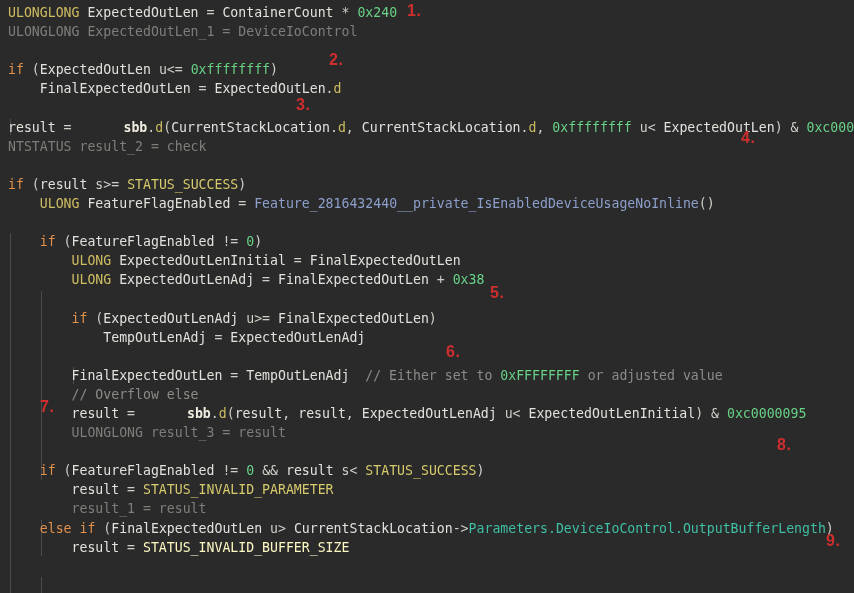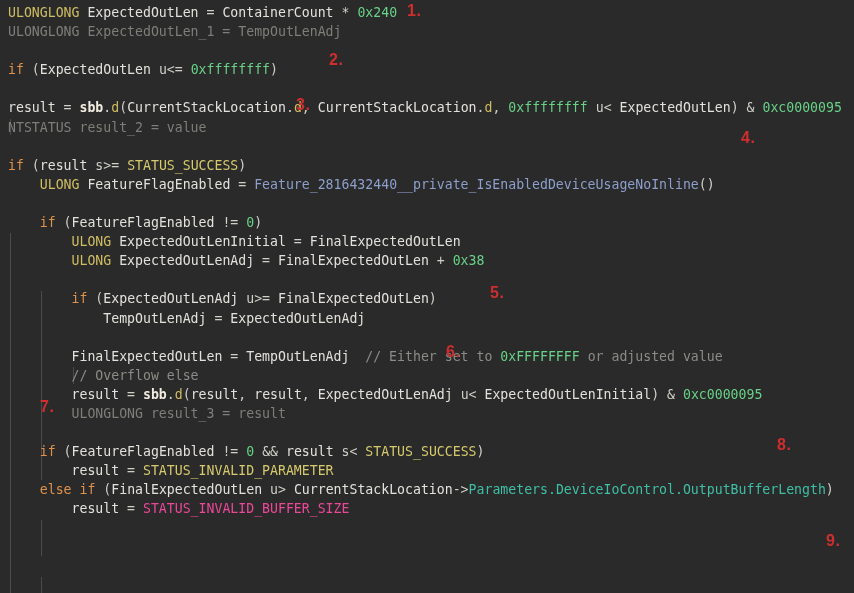--- a/index.html
+++ b/index.html
@@ -15,21 +15,21 @@
     left: 0; top: 3px;
     width: 100%;
   }
   .code-line {
     height: 19.1px;
     line-height: 19.1px;
     white-space: pre;
     padding-left: 8px;
     font-size: 13.2px;
   }
-  .tok-intr { font-weight: bold; }
+  .tok-intr { font-weight: bold; margin-left: 44px; }
   .indent-guide {
     position: absolute;
     width: 1px;
   }
   .annotation {
     position: absolute;
     font-family: "Liberation Sans", sans-serif;
     font-weight: bold;
     font-size: 16px;
     line-height: 18px;
@@ -43,46 +43,48 @@
   <div id="indent-guides">
       <div class="indent-guide" style="left: 10px; top: 119px; height: 16px; background: rgb(75, 75, 75);"></div>
       <div class="indent-guide" style="left: 10px; top: 233px; height: 360px; background: rgb(75, 75, 75);"></div>
       <div class="indent-guide" style="left: 41px; top: 291px; height: 189px; background: rgb(75, 75, 75);"></div>
       <div class="indent-guide" style="left: 73px; top: 367px; height: 17px; background: rgb(75, 75, 75);"></div>
       <div class="indent-guide" style="left: 41px; top: 520px; height: 36px; background: rgb(75, 75, 75);"></div>
       <div class="indent-guide" style="left: 41px; top: 577px; height: 16px; background: rgb(75, 75, 75);"></div>
     </div>
   <div id="code-lines">
       <div class="code-line"><span class="tok-ty" style="color: rgb(207, 189, 98);">ULONGLONG</span><span class="tok-txt" style="color: rgb(227, 225, 220);"> ExpectedOutLen </span><span class="tok-op" style="color: rgb(208, 207, 200);">= </span><span class="tok-txt" style="color: rgb(227, 225, 220);">ContainerCount </span><span class="tok-op" style="color: rgb(208, 207, 200);">* </span><span class="tok-num" style="color: rgb(104, 210, 135);">0x240</span></div>
-      <div class="code-line"><span class="tok-dim" style="color: rgb(126, 126, 122);">ULONGLONG ExpectedOutLen_1 = TempOutLenAdj</span></div>
+      <div class="code-line"><span class="tok-dim" style="color: rgb(126, 126, 122);">ULONGLONG ExpectedOutLen_1 = DeviceIoControl</span></div>
       <div class="code-line"></div>
       <div class="code-line"><span class="tok-kw" style="color: rgb(224, 145, 76);">if </span><span class="tok-op" style="color: rgb(208, 207, 200);">(</span><span class="tok-txt" style="color: rgb(227, 225, 220);">ExpectedOutLen </span><span class="tok-op" style="color: rgb(208, 207, 200);">u&lt;= </span><span class="tok-num" style="color: rgb(104, 210, 135);">0xffffffff</span><span class="tok-op" style="color: rgb(208, 207, 200);">)</span></div>
+      <div class="code-line"><span class="tok-txt" style="color: rgb(227, 225, 220);">    FinalExpectedOutLen </span><span class="tok-op" style="color: rgb(208, 207, 200);">= </span><span class="tok-txt" style="color: rgb(227, 225, 220);">ExpectedOutLen</span><span class="tok-op" style="color: rgb(208, 207, 200);">.</span><span class="tok-fld" style="color: rgb(207, 189, 98);">d</span></div>
       <div class="code-line"></div>
       <div class="code-line"><span class="tok-txt" style="color: rgb(227, 225, 220);">result </span><span class="tok-op" style="color: rgb(208, 207, 200);">= </span><span class="tok-intr" style="color: rgb(240, 236, 224);">sbb</span><span class="tok-op" style="color: rgb(208, 207, 200);">.</span><span class="tok-fld" style="color: rgb(207, 189, 98);">d</span><span class="tok-op" style="color: rgb(208, 207, 200);">(</span><span class="tok-txt" style="color: rgb(227, 225, 220);">CurrentStackLocation</span><span class="tok-op" style="color: rgb(208, 207, 200);">.</span><span class="tok-fld" style="color: rgb(207, 189, 98);">d</span><span class="tok-op" style="color: rgb(208, 207, 200);">, </span><span class="tok-txt" style="color: rgb(227, 225, 220);">CurrentStackLocation</span><span class="tok-op" style="color: rgb(208, 207, 200);">.</span><span class="tok-fld" style="color: rgb(207, 189, 98);">d</span><span class="tok-op" style="color: rgb(208, 207, 200);">, </span><span class="tok-num" style="color: rgb(104, 210, 135);">0xffffffff</span><span class="tok-op" style="color: rgb(208, 207, 200);"> u&lt; </span><span class="tok-txt" style="color: rgb(227, 225, 220);">ExpectedOutLen</span><span class="tok-op" style="color: rgb(208, 207, 200);">) &amp; </span><span class="tok-num" style="color: rgb(104, 210, 135);">0xc0000095</span></div>
-      <div class="code-line"><span class="tok-dim" style="color: rgb(126, 126, 122);">NTSTATUS result_2 = value</span></div>
+      <div class="code-line"><span class="tok-dim" style="color: rgb(126, 126, 122);">NTSTATUS result_2 = check</span></div>
       <div class="code-line"></div>
       <div class="code-line"><span class="tok-kw" style="color: rgb(224, 145, 76);">if </span><span class="tok-op" style="color: rgb(208, 207, 200);">(</span><span class="tok-txt" style="color: rgb(227, 225, 220);">result </span><span class="tok-op" style="color: rgb(208, 207, 200);">s&gt;= </span><span class="tok-en" style="color: rgb(214, 202, 108);">STATUS_SUCCESS</span><span class="tok-op" style="color: rgb(208, 207, 200);">)</span></div>
       <div class="code-line"><span class="tok-txt" style="color: rgb(227, 225, 220);">    </span><span class="tok-ty" style="color: rgb(207, 189, 98);">ULONG</span><span class="tok-txt" style="color: rgb(227, 225, 220);"> FeatureFlagEnabled </span><span class="tok-op" style="color: rgb(208, 207, 200);">= </span><span class="tok-fn" style="color: rgb(141, 159, 203);">Feature_2816432440__private_IsEnabledDeviceUsageNoInline</span><span class="tok-op" style="color: rgb(208, 207, 200);">()</span></div>
       <div class="code-line"></div>
       <div class="code-line"><span class="tok-txt" style="color: rgb(227, 225, 220);">    </span><span class="tok-kw" style="color: rgb(224, 145, 76);">if </span><span class="tok-op" style="color: rgb(208, 207, 200);">(</span><span class="tok-txt" style="color: rgb(227, 225, 220);">FeatureFlagEnabled </span><span class="tok-op" style="color: rgb(208, 207, 200);">!= </span><span class="tok-num" style="color: rgb(104, 210, 135);">0</span><span class="tok-op" style="color: rgb(208, 207, 200);">)</span></div>
       <div class="code-line"><span class="tok-txt" style="color: rgb(227, 225, 220);">        </span><span class="tok-ty" style="color: rgb(207, 189, 98);">ULONG</span><span class="tok-txt" style="color: rgb(227, 225, 220);"> ExpectedOutLenInitial </span><span class="tok-op" style="color: rgb(208, 207, 200);">= </span><span class="tok-txt" style="color: rgb(227, 225, 220);">FinalExpectedOutLen</span></div>
       <div class="code-line"><span class="tok-txt" style="color: rgb(227, 225, 220);">        </span><span class="tok-ty" style="color: rgb(207, 189, 98);">ULONG</span><span class="tok-txt" style="color: rgb(227, 225, 220);"> ExpectedOutLenAdj </span><span class="tok-op" style="color: rgb(208, 207, 200);">= </span><span class="tok-txt" style="color: rgb(227, 225, 220);">FinalExpectedOutLen </span><span class="tok-op" style="color: rgb(208, 207, 200);">+ </span><span class="tok-num" style="color: rgb(104, 210, 135);">0x38</span></div>
       <div class="code-line"></div>
       <div class="code-line"><span class="tok-txt" style="color: rgb(227, 225, 220);">        </span><span class="tok-kw" style="color: rgb(224, 145, 76);">if </span><span class="tok-op" style="color: rgb(208, 207, 200);">(</span><span class="tok-txt" style="color: rgb(227, 225, 220);">ExpectedOutLenAdj </span><span class="tok-op" style="color: rgb(208, 207, 200);">u&gt;= </span><span class="tok-txt" style="color: rgb(227, 225, 220);">FinalExpectedOutLen</span><span class="tok-op" style="color: rgb(208, 207, 200);">)</span></div>
       <div class="code-line"><span class="tok-txt" style="color: rgb(227, 225, 220);">            TempOutLenAdj </span><span class="tok-op" style="color: rgb(208, 207, 200);">= </span><span class="tok-txt" style="color: rgb(227, 225, 220);">ExpectedOutLenAdj</span></div>
       <div class="code-line"></div>
       <div class="code-line"><span class="tok-txt" style="color: rgb(227, 225, 220);">        FinalExpectedOutLen </span><span class="tok-op" style="color: rgb(208, 207, 200);">= </span><span class="tok-txt" style="color: rgb(227, 225, 220);">TempOutLenAdj</span><span class="tok-com" style="color: rgb(139, 139, 135);">  // Either set to </span><span class="tok-num" style="color: rgb(104, 210, 135);">0xFFFFFFFF</span><span class="tok-com" style="color: rgb(139, 139, 135);"> or adjusted value</span></div>
       <div class="code-line"><span class="tok-txt" style="color: rgb(227, 225, 220);">        </span><span class="tok-com" style="color: rgb(139, 139, 135);">// Overflow else</span></div>
       <div class="code-line"><span class="tok-txt" style="color: rgb(227, 225, 220);">        result </span><span class="tok-op" style="color: rgb(208, 207, 200);">= </span><span class="tok-intr" style="color: rgb(240, 236, 224);">sbb</span><span class="tok-op" style="color: rgb(208, 207, 200);">.</span><span class="tok-fld" style="color: rgb(207, 189, 98);">d</span><span class="tok-op" style="color: rgb(208, 207, 200);">(</span><span class="tok-txt" style="color: rgb(227, 225, 220);">result</span><span class="tok-op" style="color: rgb(208, 207, 200);">, </span><span class="tok-txt" style="color: rgb(227, 225, 220);">result</span><span class="tok-op" style="color: rgb(208, 207, 200);">, </span><span class="tok-txt" style="color: rgb(227, 225, 220);">ExpectedOutLenAdj </span><span class="tok-op" style="color: rgb(208, 207, 200);">u&lt; </span><span class="tok-txt" style="color: rgb(227, 225, 220);">ExpectedOutLenInitial</span><span class="tok-op" style="color: rgb(208, 207, 200);">) &amp; </span><span class="tok-num" style="color: rgb(104, 210, 135);">0xc0000095</span></div>
       <div class="code-line"><span class="tok-dim" style="color: rgb(126, 126, 122);">        ULONGLONG result_3 = result</span></div>
       <div class="code-line"></div>
       <div class="code-line"><span class="tok-txt" style="color: rgb(227, 225, 220);">    </span><span class="tok-kw" style="color: rgb(224, 145, 76);">if </span><span class="tok-op" style="color: rgb(208, 207, 200);">(</span><span class="tok-txt" style="color: rgb(227, 225, 220);">FeatureFlagEnabled </span><span class="tok-op" style="color: rgb(208, 207, 200);">!= </span><span class="tok-num" style="color: rgb(104, 210, 135);">0</span><span class="tok-op" style="color: rgb(208, 207, 200);"> &amp;&amp; </span><span class="tok-txt" style="color: rgb(227, 225, 220);">result </span><span class="tok-op" style="color: rgb(208, 207, 200);">s&lt; </span><span class="tok-en" style="color: rgb(214, 202, 108);">STATUS_SUCCESS</span><span class="tok-op" style="color: rgb(208, 207, 200);">)</span></div>
       <div class="code-line"><span class="tok-txt" style="color: rgb(227, 225, 220);">        result </span><span class="tok-op" style="color: rgb(208, 207, 200);">= </span><span class="tok-en" style="color: rgb(214, 202, 108);">STATUS_INVALID_PARAMETER</span></div>
+      <div class="code-line"><span class="tok-dim" style="color: rgb(126, 126, 122);">        result_1 = result</span></div>
       <div class="code-line"><span class="tok-txt" style="color: rgb(227, 225, 220);">    </span><span class="tok-kw" style="color: rgb(224, 145, 76);">else if </span><span class="tok-op" style="color: rgb(208, 207, 200);">(</span><span class="tok-txt" style="color: rgb(227, 225, 220);">FinalExpectedOutLen </span><span class="tok-op" style="color: rgb(208, 207, 200);">u&gt; </span><span class="tok-txt" style="color: rgb(227, 225, 220);">CurrentStackLocation</span><span class="tok-op" style="color: rgb(208, 207, 200);">-&gt;</span><span class="tok-mem" style="color: rgb(63, 191, 165);">Parameters.DeviceIoControl.OutputBufferLength</span><span class="tok-op" style="color: rgb(208, 207, 200);">)</span></div>
-      <div class="code-line"><span class="tok-txt" style="color: rgb(227, 225, 220);">        result </span><span class="tok-op" style="color: rgb(208, 207, 200);">= </span><span class="tok-en" style="color: #ec4899;">STATUS_INVALID_BUFFER_SIZE</span></div>
+      <div class="code-line"><span class="tok-txt" style="color: rgb(227, 225, 220);">        result </span><span class="tok-op" style="color: rgb(208, 207, 200);">= </span><span class="tok-en" style="color: #fef9c3;">STATUS_INVALID_BUFFER_SIZE</span></div>
     </div>
   <div id="annotations">
       <div class="annotation" style="left: 407px; top: 2px; color: rgb(207, 46, 46);">1.</div>
       <div class="annotation" style="left: 329px; top: 51px; color: rgb(207, 46, 46);">2.</div>
       <div class="annotation" style="left: 296px; top: 96px; color: rgb(207, 46, 46);">3.</div>
       <div class="annotation" style="left: 741px; top: 129px; color: rgb(207, 46, 46);">4.</div>
       <div class="annotation" style="left: 490px; top: 284px; color: rgb(207, 46, 46);">5.</div>
       <div class="annotation" style="left: 446px; top: 343px; color: rgb(207, 46, 46);">6.</div>
       <div class="annotation" style="left: 40px; top: 398px; color: rgb(207, 46, 46);">7.</div>
       <div class="annotation" style="left: 777px; top: 436px; color: rgb(207, 46, 46);">8.</div>

